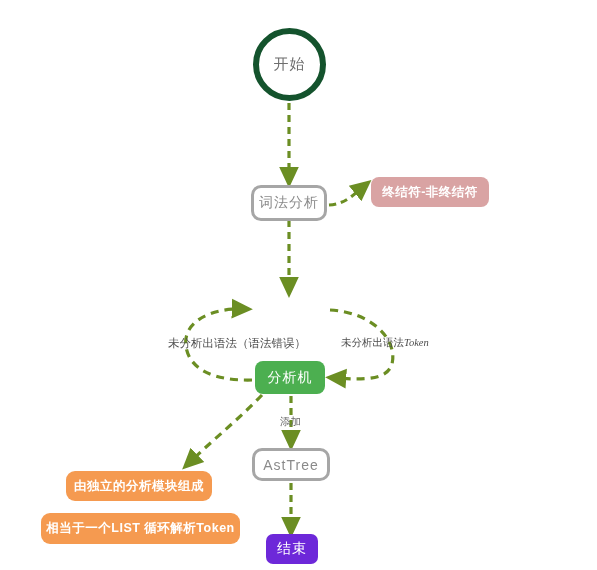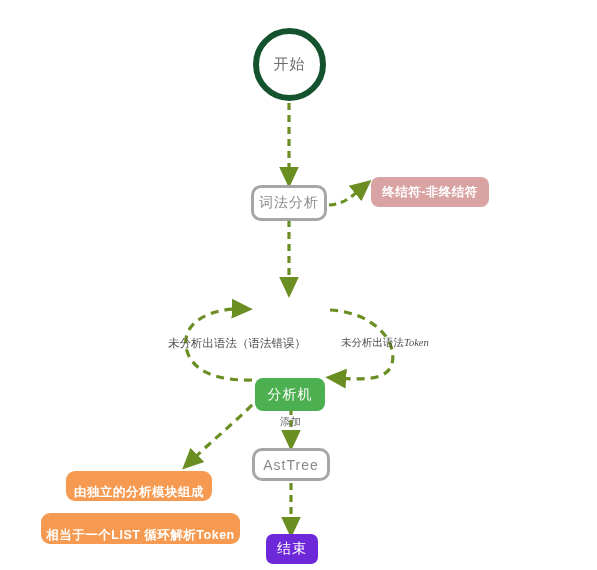--- a/index.html
+++ b/index.html
@@ -62,21 +62,21 @@
     font-size: 14px;
     letter-spacing: 1px;
   }
   .node-lex   { left: 251px; top: 185px; width: 76px; height: 36px; }
   .node-parse { left: 251px; top: 295px; width: 76px; height: 33px; }
   .node-ast   { left: 252px; top: 448px; width: 78px; height: 33px; }
 
   
   .node-green {
     left: 255px;
-    top: 378px;
+    top: 361px;
     width: 70px;
     height: 33px;
     background: #4caf50;
     border-radius: 8px;
     color: #ffffff;
     font-size: 14px;
     letter-spacing: 1px;
   }
 
   
@@ -107,21 +107,20 @@
   }
 
   
   .node-orange {
     background: #f59a50;
     border-radius: 9px;
     color: #ffffff;
     font-size: 12.5px;
     font-weight: bold;
     letter-spacing: .5px;
-    align-items: flex-end;
   }
   .node-orange-1 { left: 66px;  top: 471px; width: 146px; height: 30px; }
   .node-orange-2 { left: 41px;  top: 513px; width: 199px; height: 31px; }
 
   
   .edge-label {
     position: absolute;
     color: #4d4d4d;
     font-family: "Liberation Serif", serif;
     white-space: nowrap;

